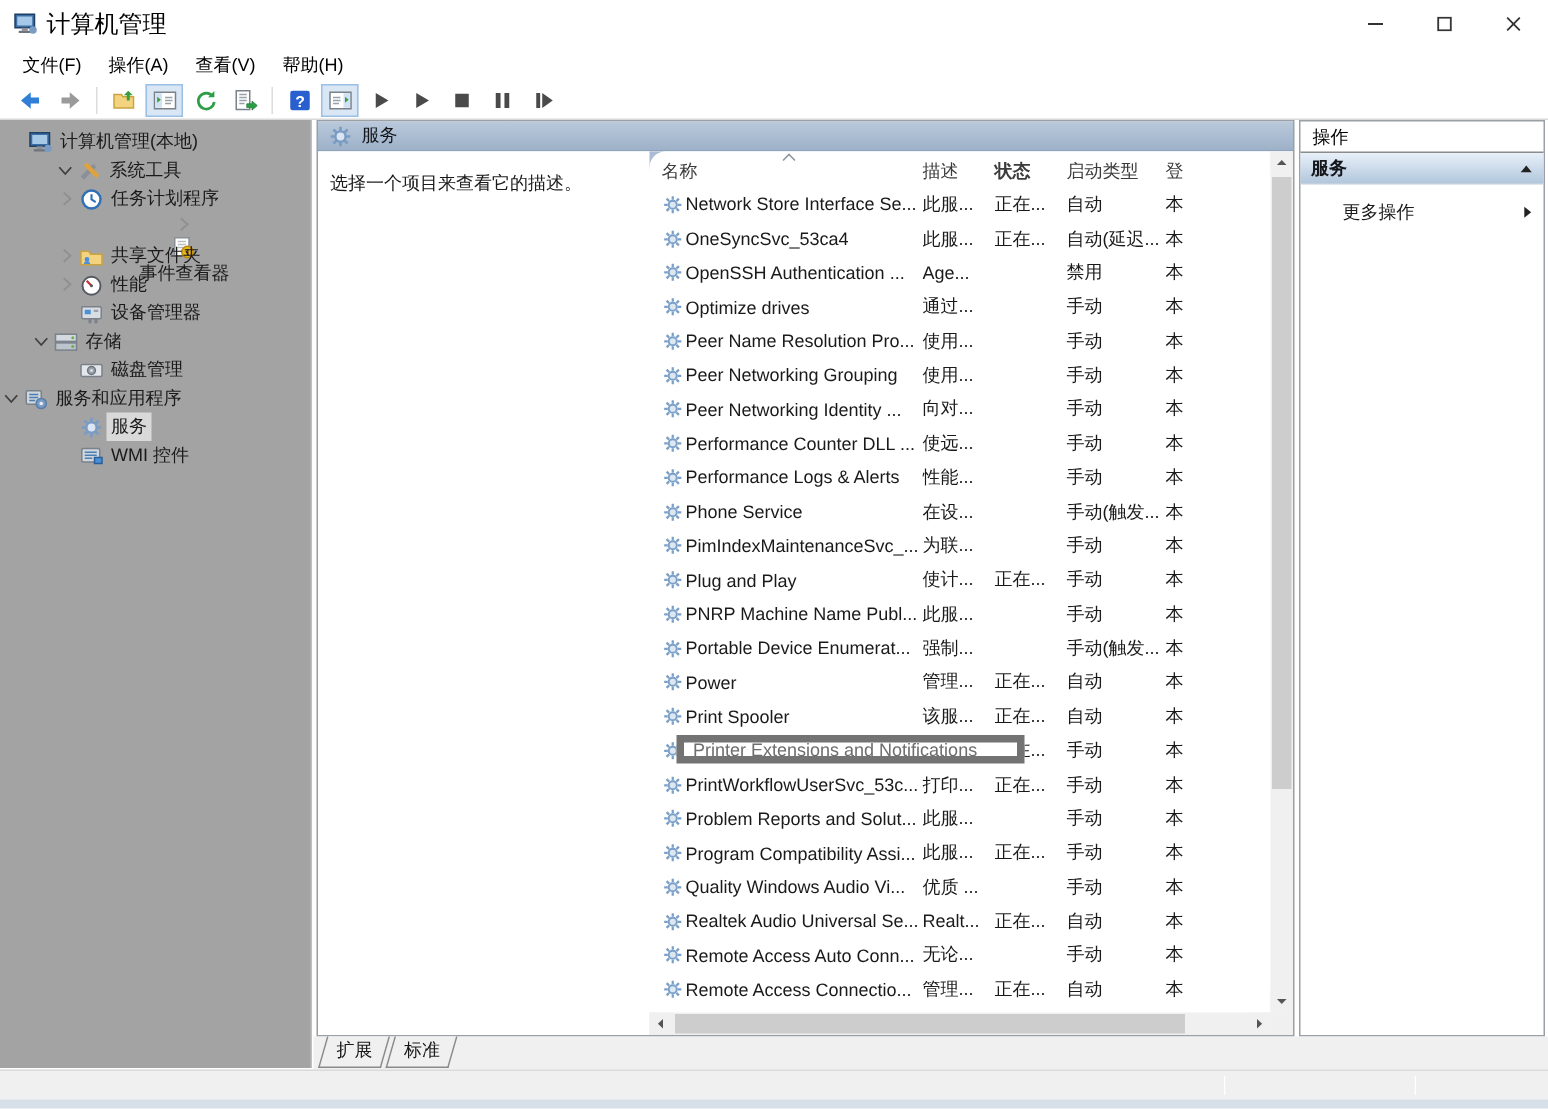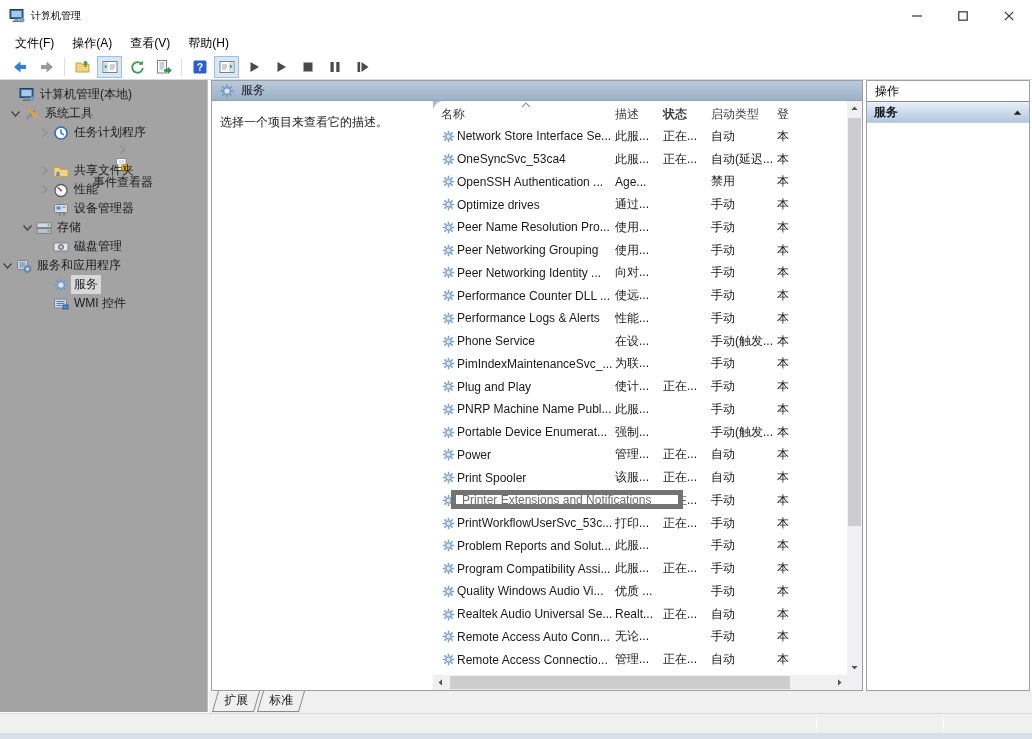--- a/index.html
+++ b/index.html
@@ -8,21 +8,21 @@
     width:1032px; height:739px; position:relative; overflow:hidden;
     font-family:"Liberation Sans","DejaVu Sans",sans-serif;
     font-size:12px; color:#1a1a1a; background:#ffffff;
   }
   .icon { display:inline-flex; align-items:center; justify-content:center; }
   .icon svg { display:block; }
 
   
   .titlebar { position:absolute; top:0; left:0; right:0; height:32px; background:#fff; display:flex; align-items:center; }
   .titlebar .app-icon { margin:0 6px 0 9px; }
-  .titlebar .title { font-size:10px; color:#000; }
+  .titlebar .title { font-size:16px; color:#000; }
   .win-controls { position:absolute; right:0; top:0; height:32px; display:flex; }
   .win-btn { width:46px; height:32px; display:flex; align-items:center; justify-content:center; }
 
   
   .menubar { position:absolute; top:32px; left:0; right:0; height:22px; display:flex; align-items:center; padding-left:6px; background:#fff; }
   .menu-item { padding:3px 9px; color:#000; }
 
   
   .toolbar { position:absolute; top:54px; left:0; right:0; height:26px; display:flex; align-items:center; padding-left:6px; background:#fff; border-bottom:1px solid #d9d9d9; }
   .tbtn { width:25px; height:22px; display:flex; align-items:center; justify-content:center; margin:0 1px; border:1px solid transparent; }
@@ -249,21 +249,21 @@
         <svg width="16" height="16" viewBox="0 0 16 16">
           <rect x="1" y="1.5" width="13" height="9" fill="#3a6ea5" stroke="#1e3f66"></rect>
           <rect x="2.5" y="3" width="10" height="6" fill="#a7c9e8"></rect>
           <rect x="5.5" y="10.5" width="4" height="2" fill="#8a8f98"></rect>
           <rect x="3.5" y="12.5" width="8" height="1.5" fill="#6f747c"></rect>
           <circle cx="13" cy="12" r="2.5" fill="#7a9cc4"></circle>
         </svg>
       </span>
       <span class="tree-label">计算机管理(本地)</span>
     </div>
-    <div class="tree-row" style="padding-left: 8px;">
+    <div class="tree-row" style="padding-left: 36px;">
       <span class="expander">
         <svg width="15" height="15" viewBox="0 0 15 15">
           <path d="M3.5 5.5l4 4.5 4-4.5" fill="none" stroke="#404040" stroke-width="1.2"></path>
         </svg>
       </span>
       <span class="icon">
         <svg width="16" height="16" viewBox="0 0 16 16">
           <rect x="1" y="7" width="12" height="3" rx="1" fill="#8a8f98" transform="rotate(-45 7 8.5)"></rect>
           <rect x="3" y="6" width="12" height="3" rx="1" fill="#e0a23c" transform="rotate(45 9 7.5)"></rect>
         </svg>
@@ -843,20 +843,29 @@
   <div class="actions-title">操作</div>
   <div class="actions-sec">
     <span>服务</span>
     <span class="spacer"></span>
     <span class="icon" id="sec-collapse">
         <svg width="9" height="7" viewBox="0 0 9 7">
           <path d="M.8 5.8L4.5 1.4l3.7 4.4z" fill="#222"></path>
         </svg>
       </span>
   </div>
+  <div class="more-row">
+    <span>更多操作</span>
+    <span class="spacer"></span>
+    <span class="icon" id="more-arrow">
+        <svg width="7" height="9" viewBox="0 0 7 9">
+          <path d="M1.2.8l4.6 3.7-4.6 3.7z" fill="#222"></path>
+        </svg>
+      </span>
+  </div>
 </div>
 
 <div class="bottomstrip">
   <div class="tabstrip" id="tabstrip">
       <span class="tab active"><span>扩展</span></span>
       <span class="tab"><span>标准</span></span>
     </div>
 </div>
 
 <div class="statusbar">

